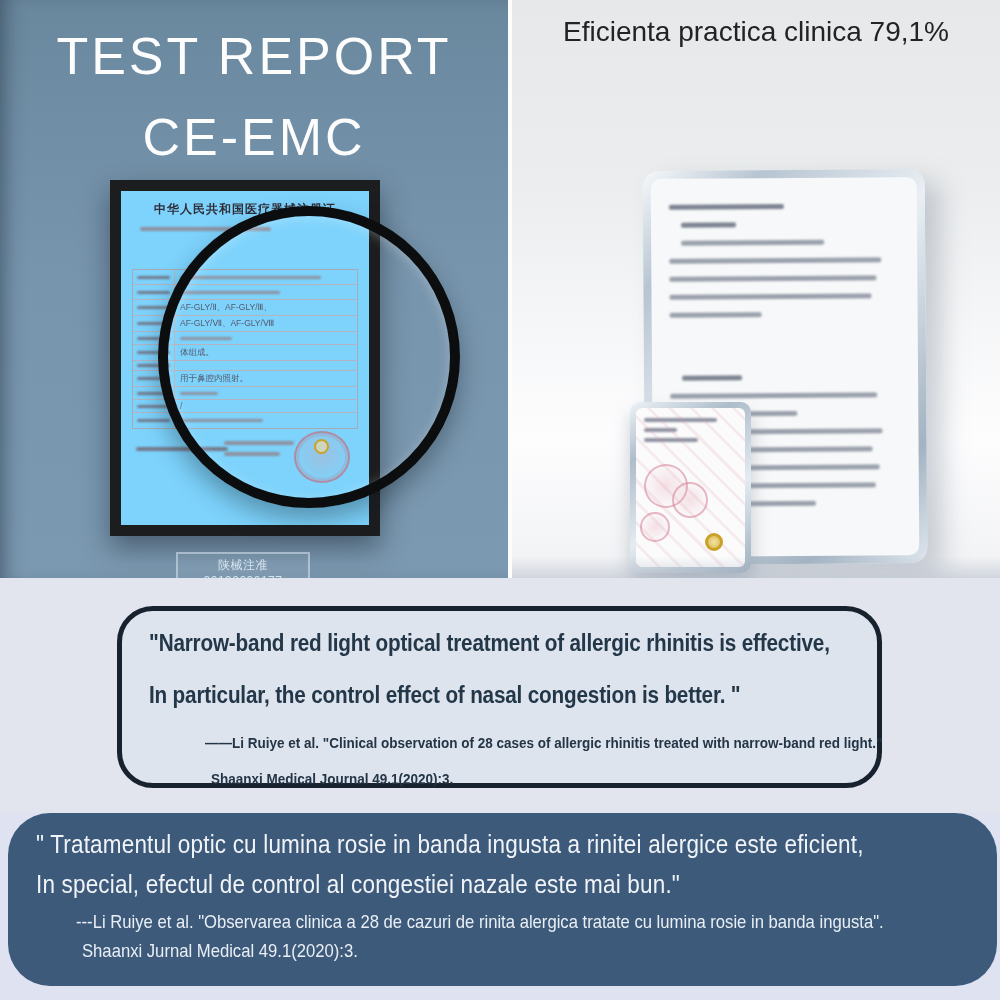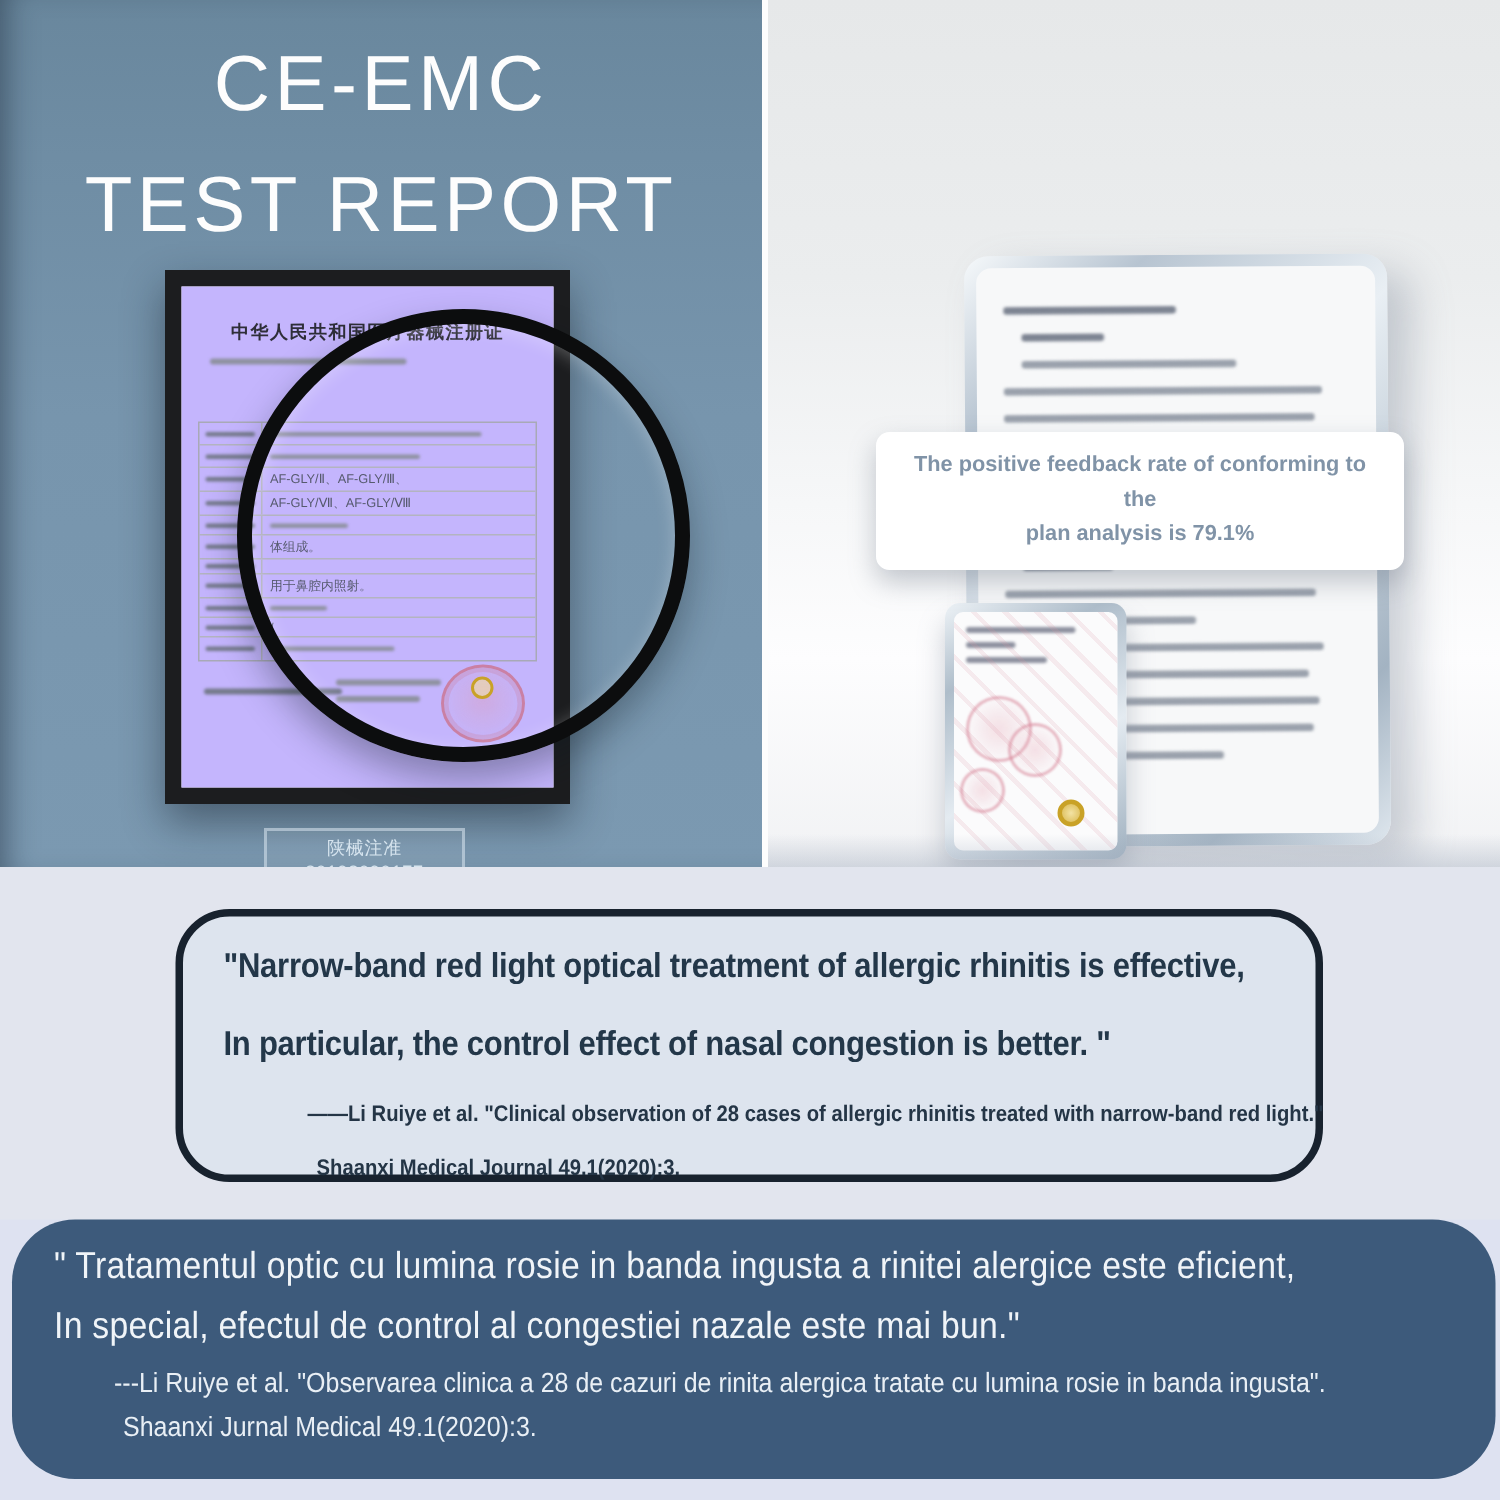--- a/index.html
+++ b/index.html
@@ -18,21 +18,21 @@
 
   .left-title { padding-top:16px; text-align:center; color:#fdfdfd;
     font-size:52px; letter-spacing:3px; line-height:1.55; font-weight:400; }
   .right-title { padding-top:12px; text-align:center; color:#17181a;
     font-size:46px; letter-spacing:1px; font-weight:400; }
   .right-subtitle { margin-top:16px; text-align:center; color:#212326; font-size:28px; font-weight:400; }
 
   
   .cert-frame { position:absolute; left:110px; top:180px; width:270px; height:356px;
     background:#f5f4f0; border:11px solid #1c1d1f; box-shadow:0 12px 26px rgba(15,25,35,.45); }
-  .cert-paper { position:relative; width:100%; height:100%; padding:22px 11px; background:#c4b5fd; }
+  .cert-paper { position:relative; width:100%; height:100%; padding:10px 11px; background:#7dd3fc; }
   .cert-heading { text-align:center; font-family:"Liberation Serif", serif; font-weight:bold;
     font-size:12px; color:#2e2e38; letter-spacing:1px; filter:blur(.3px); }
   .bb { height:4px; background:#8e91a0; border-radius:2px; filter:blur(1px); }
   .bb.dark { background:#757a8c; }
   .cert-regline { width:58%; margin:9px 0 7px 8px; }
   .cert-table { border:1px solid #a8a9b6;margin-top:38px; }
   .crow { display:flex; border-bottom:1px solid #b3b4c0; align-items:center; }
   .crow:last-child { border-bottom:none; }
   .clabel { width:42px; padding:0 4px; border-right:1px solid #b3b4c0; align-self:stretch; display:flex; align-items:center; }
   .clabel .bb { width:100%; height:3px; }
@@ -98,22 +98,22 @@
 </style>
 </head>
 <body>
 
 <div class="canvas">
 
   <div class="top">
 
     <section class="panel-left">
       <div class="left-title">
+        <div>TEST REPORT</div>
         <div>CE-EMC</div>
-        <div>TEST REPORT</div>
       </div>
 
       <div class="cert-frame">
         <div class="cert-paper">
           <div class="cert-heading">中华人民共和国医疗器械注册证</div>
           <div class="bb cert-regline"></div>
 
           <div class="cert-table">
             <div class="crow" style="height:15px">
               <div class="clabel">
@@ -206,20 +206,21 @@
         </div>
       </div>
 
       <div class="cert-badge">陕械注准 20192090177</div>
       <div class="magnifier"></div>
     </section>
 
     <div class="divider"></div>
 
     <section class="panel-right">
+      <div class="right-subtitle">Eficienta practica clinica 79,1%</div>
 
       <div class="doc-big">
         <div class="doc-big-inner">
           <div class="bl h" style="width:50%"></div>
           <div class="bl h" style="width:24%;margin-left:12px"></div>
           <div class="bl" style="width:62%;margin-left:12px"></div>
           <div class="bl" style="width:92%"></div>
           <div class="bl" style="width:90%"></div>
           <div class="bl" style="width:88%"></div>
           <div class="bl" style="width:40%;margin-bottom:58px"></div>
@@ -240,24 +241,20 @@
           <div class="bb" style="width:36%"></div>
           <div class="bb" style="width:58%"></div>
           <div class="stripes"></div>
           <div class="pinkring" style="left:8px;top:56px;width:44px;height:44px"></div>
           <div class="pinkring" style="left:36px;top:74px;width:36px;height:36px"></div>
           <div class="pinkring" style="left:4px;top:104px;width:30px;height:30px"></div>
           <div class="goldcoin"></div>
         </div>
       </div>
 
-      <div class="callout">
-        <div>The positive feedback rate of conforming to the</div>
-        <div>plan analysis is 79.1%</div>
-      </div>
 
       <div class="surface-shade"></div>
     </section>
   </div>
 
   <section class="middle">
     <div class="quote-box">
       <div class="q-line sx">"Narrow-band red light optical treatment of allergic rhinitis is effective,</div>
       <div class="q-line sx">In particular, the control effect of nasal congestion is better. "</div>
       <div class="q-cite sx">——Li Ruiye et al. "Clinical observation of 28 cases of allergic rhinitis treated with narrow-band red light."</div>

